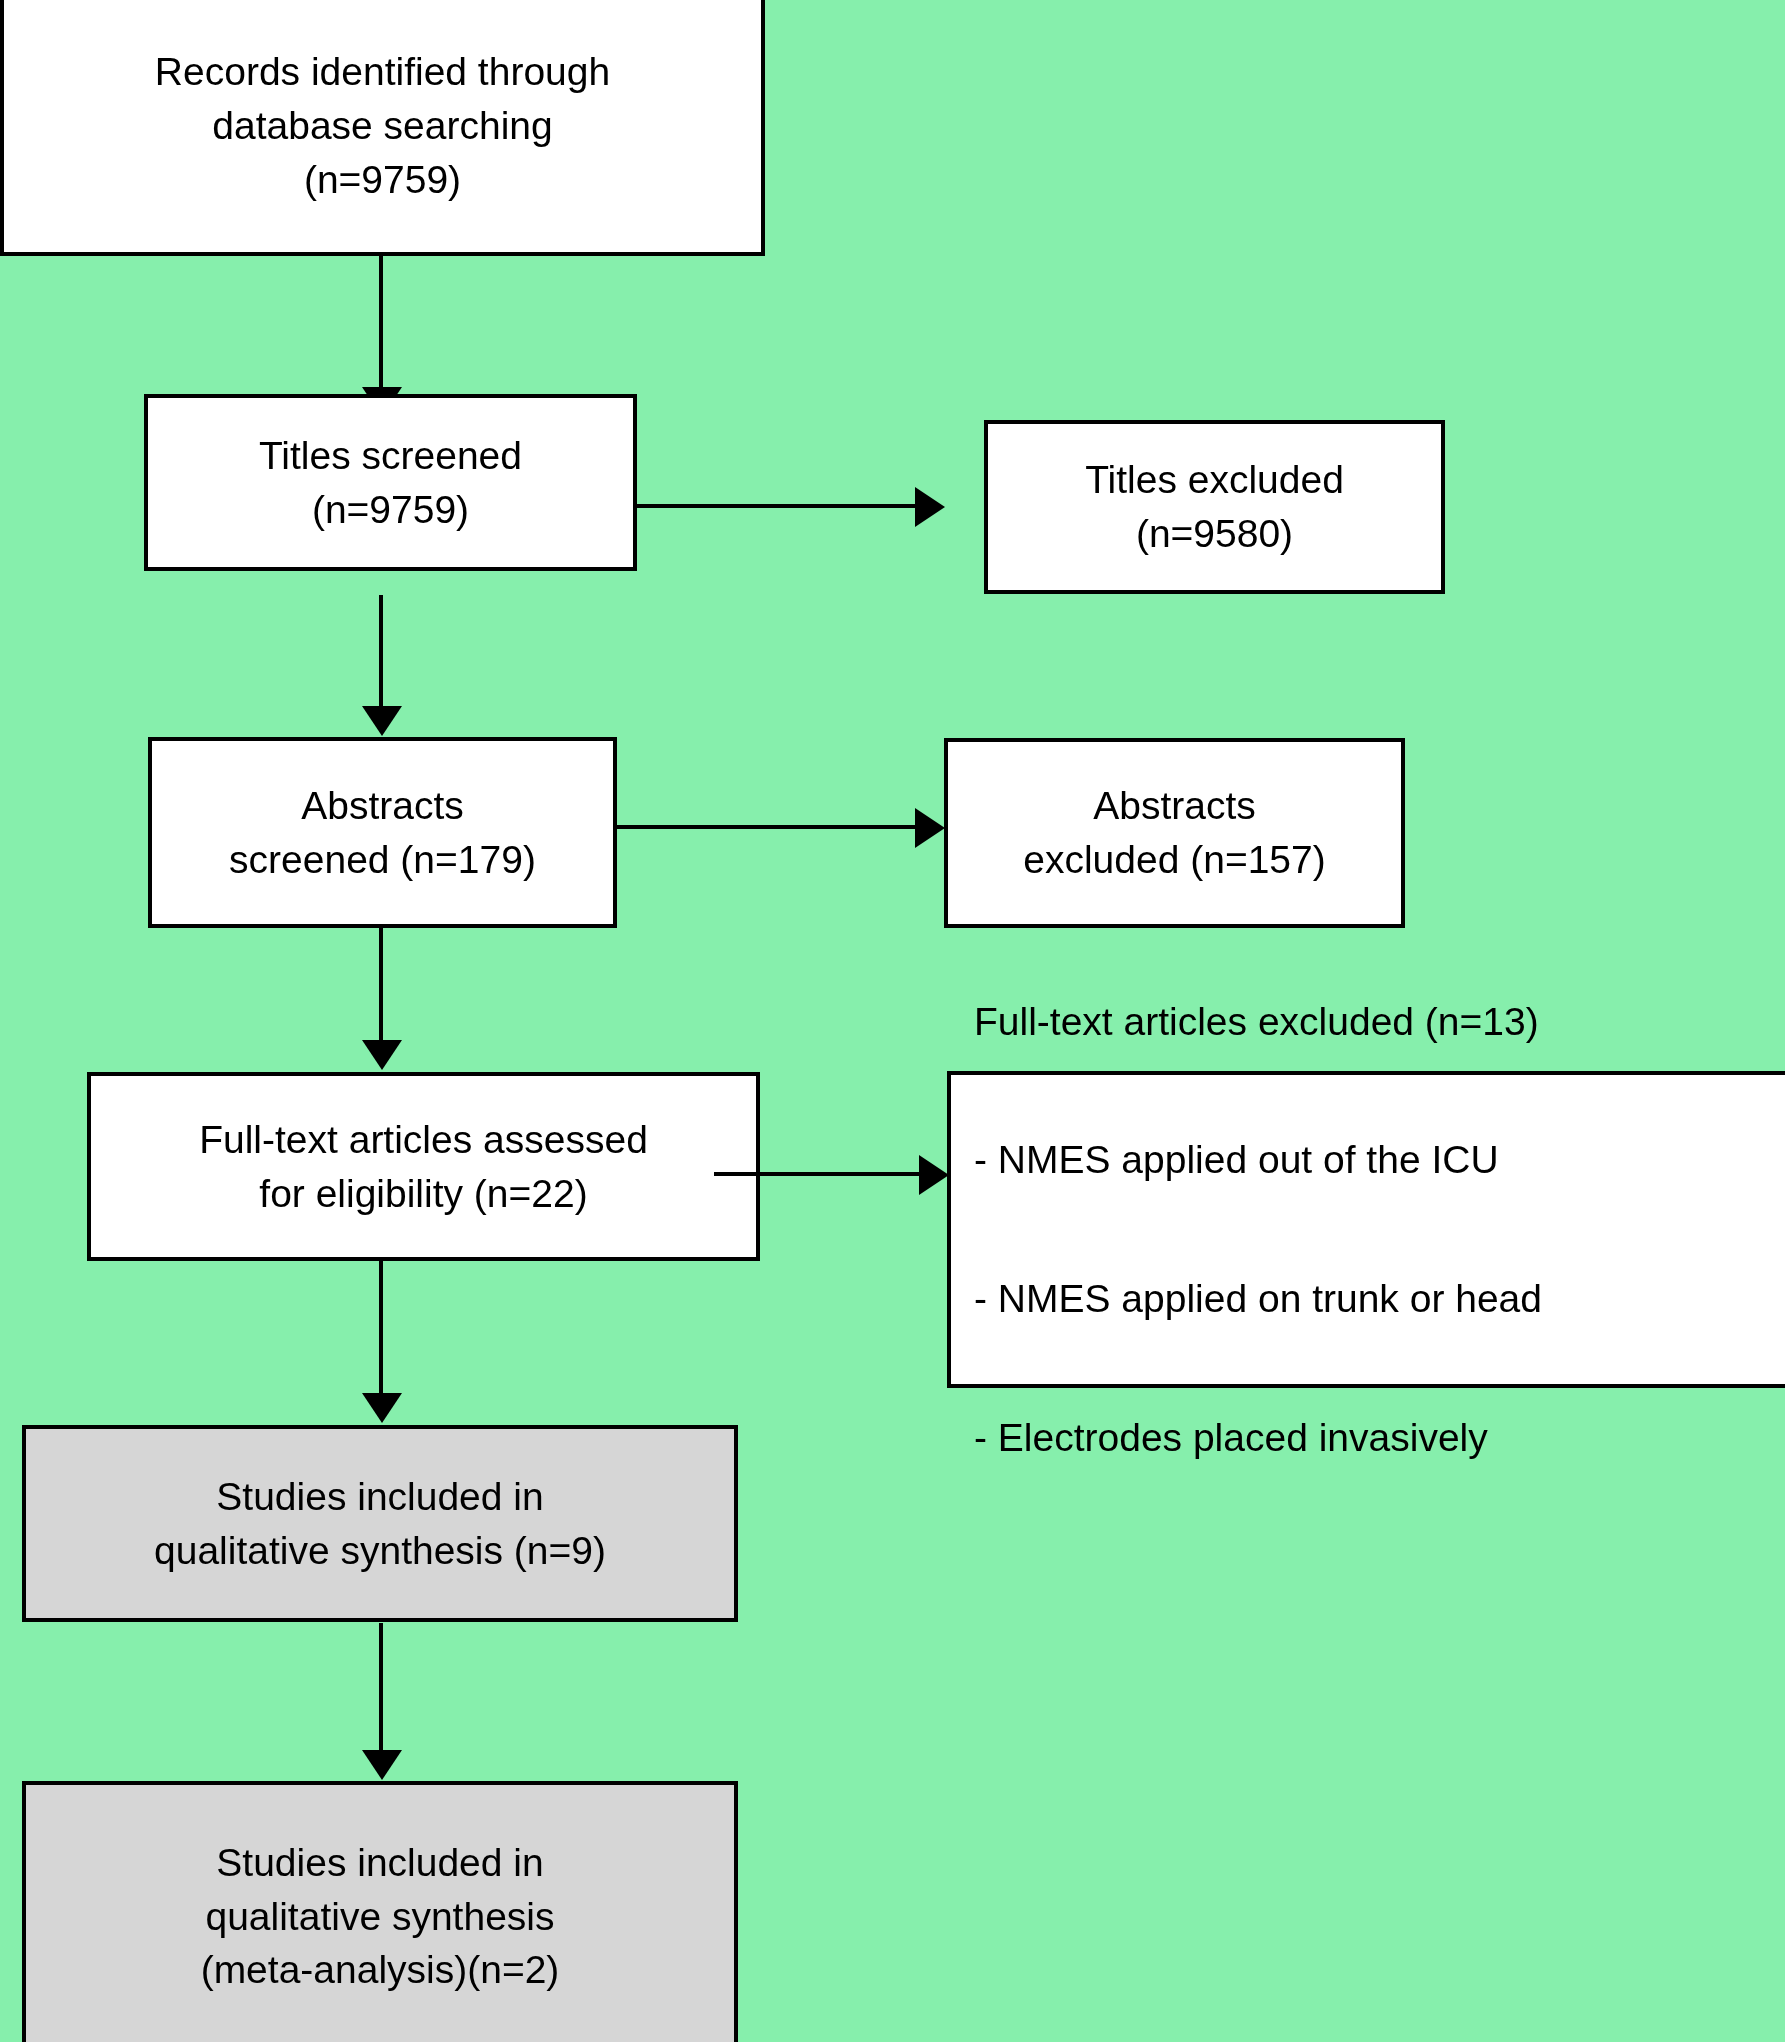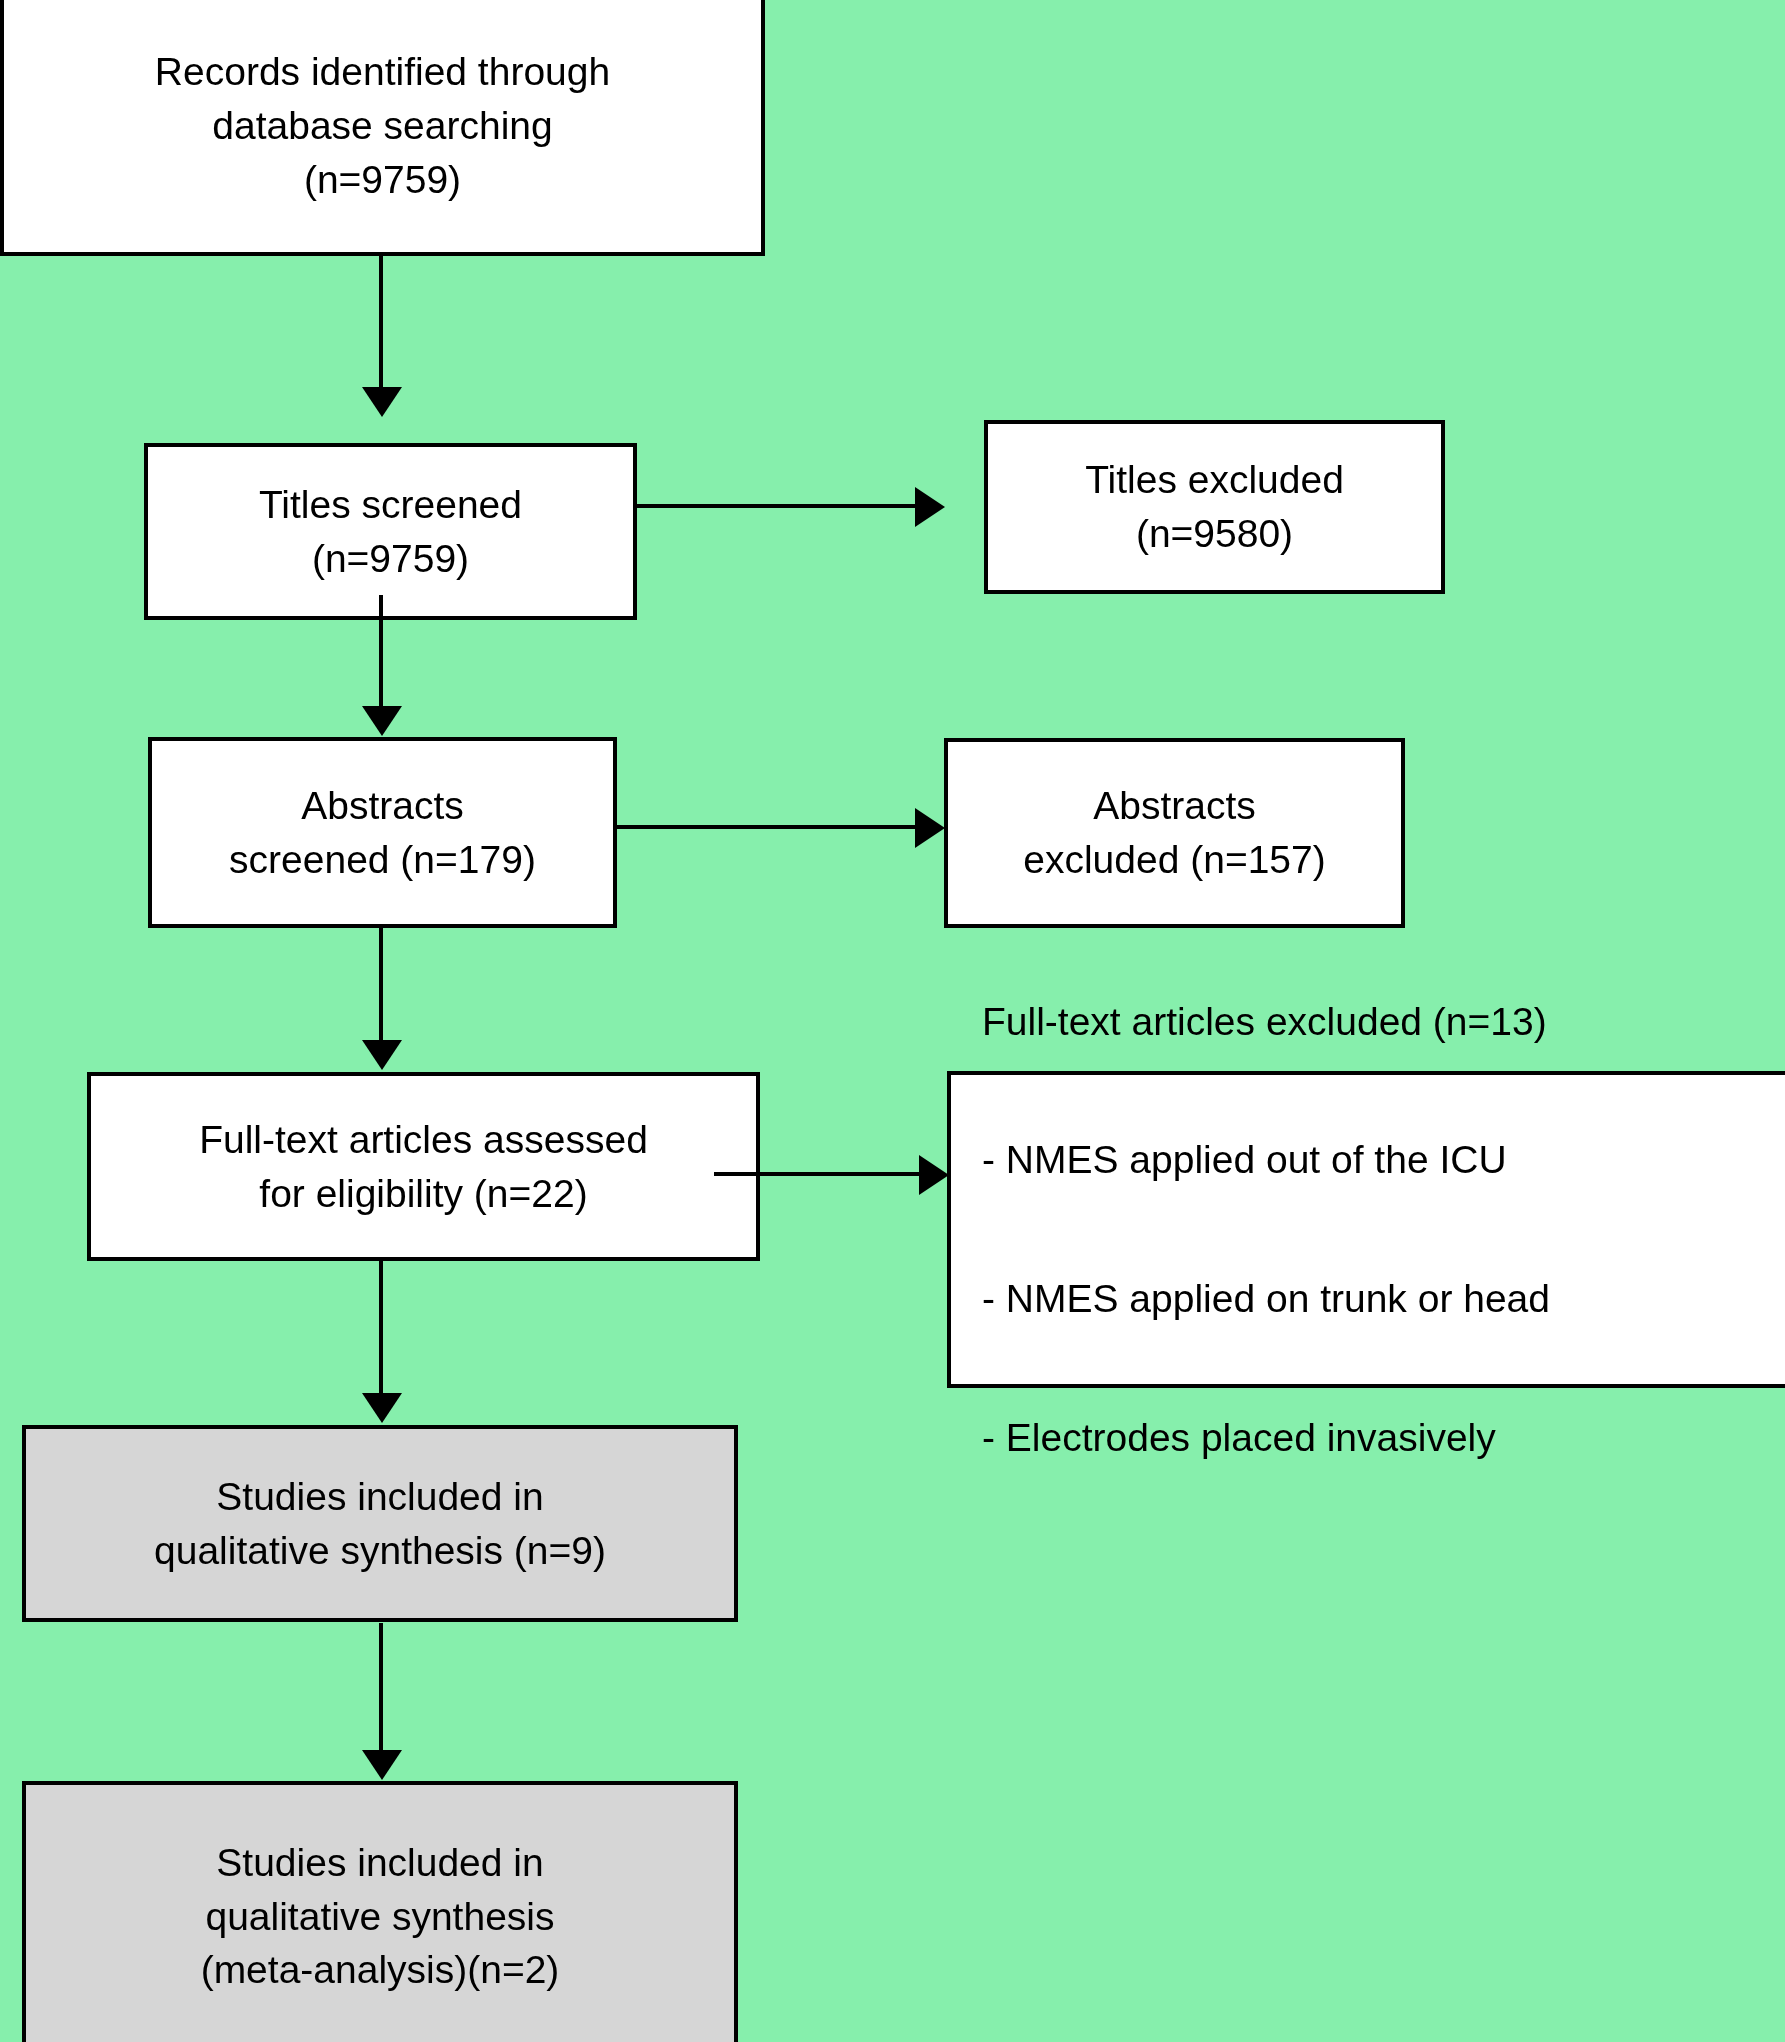--- a/index.html
+++ b/index.html
@@ -35,21 +35,20 @@
   .box .txt {
     white-space: pre-line;
     padding: 0 11.5px;
   }
   .box.left-align {
     justify-content: flex-start;
     text-align: left;
   }
   .box.left-align .txt {
     padding-left: 23px;
-    margin-left: 8px;
   }
   .exclusion-list {
     display: block;
     white-space: normal;
   }
   .exclusion-list .ex-head {
     display: block;
     margin-bottom: 31px;
   }
   .exclusion-list .ex-item {
@@ -94,21 +93,21 @@
 
   <div class="box" style="left:0px; top:-4.1px; width:765px; height:260px;">
     <span class="txt">Records identified through
 database searching
 (n=9759)</span>
   </div>
 
   <div class="vline" style="left:379px; top:256px; height:133px;"></div>
   <div class="arrow-down" style="left:362px; top:387px;"></div>
 
-  <div class="box" style="left:144px; top:443px; width:493px; height:177px;">
+  <div class="box" style="left:144px; top:394px; width:493px; height:177px;">
     <span class="txt">Titles screened
 (n=9759)</span>
   </div>
 
   <div class="hline" style="left:637px; top:504px; width:280px;"></div>
   <div class="arrow-right" style="left:915px; top:487px;"></div>
 
   <div class="box" style="left:984px; top:420px; width:461px; height:174px;">
     <span class="txt">Titles excluded
 (n=9580)</span>

